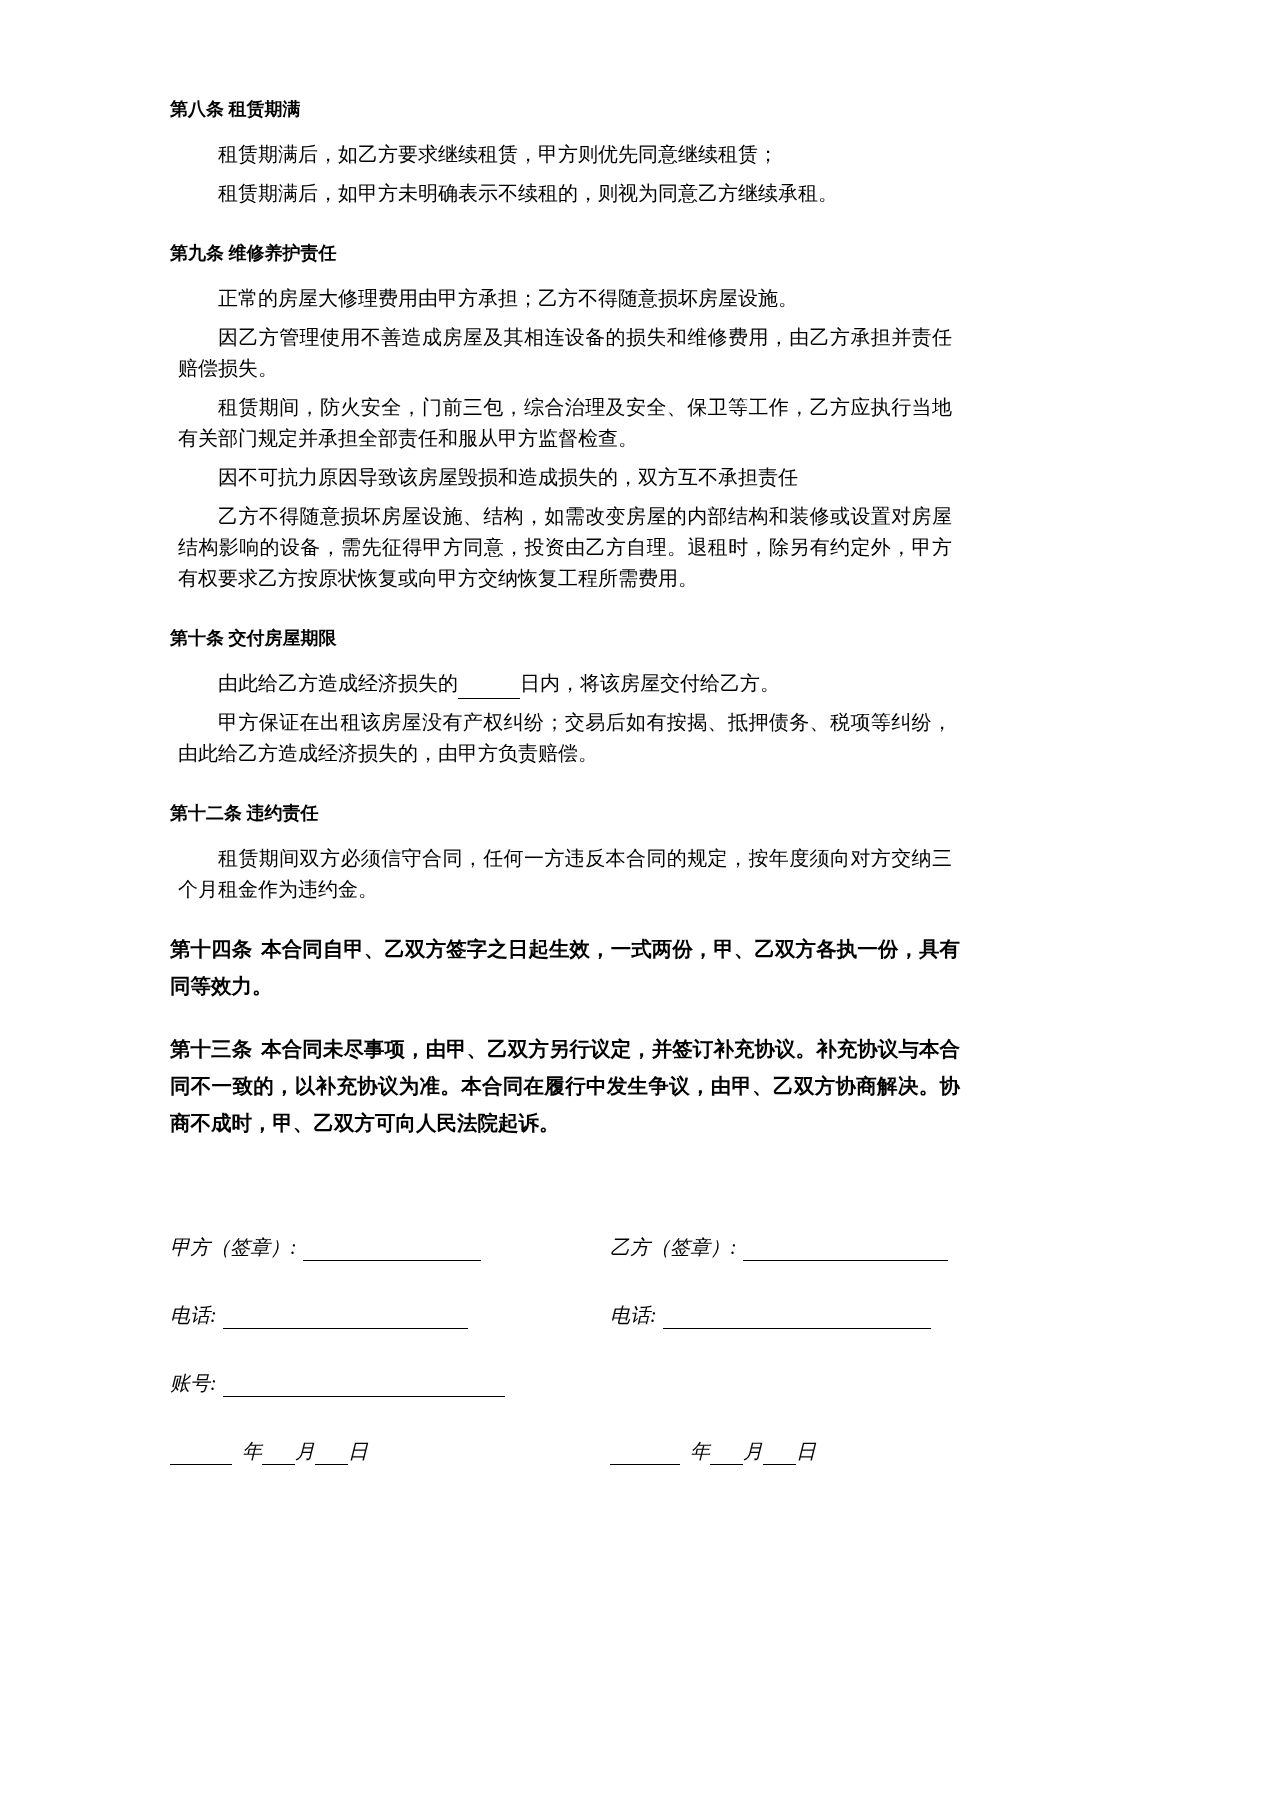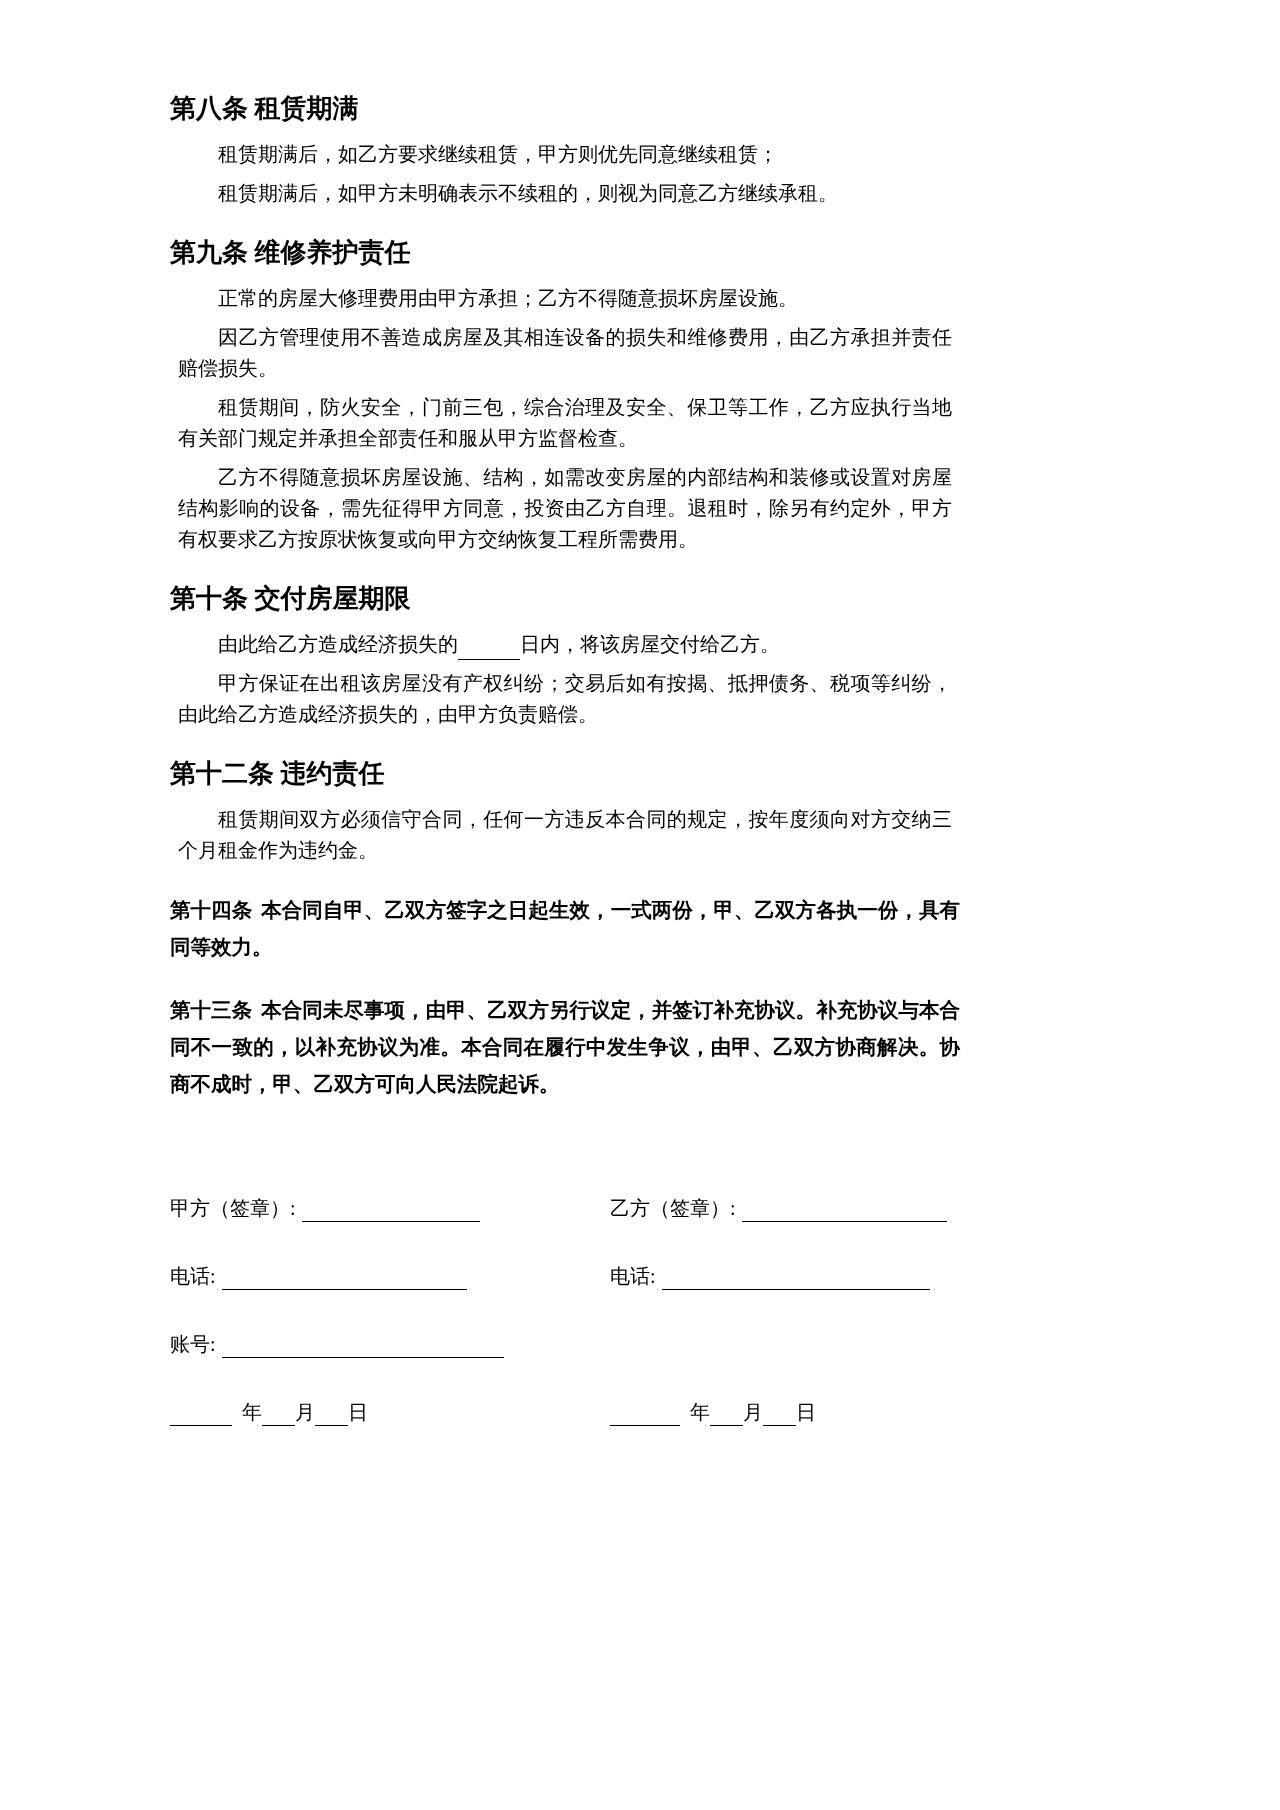--- a/index.html
+++ b/index.html
@@ -10,21 +10,21 @@
     color: #000000;
   }
   .page {
     width: 1280px;
     min-height: 1810px;
     background: #ffffff;
     padding: 95px 320px 60px 170px;
     font-size: 20px;
   }
   .article-heading {
-    font-size: 26px;
+    font-size: 18px;
     font-weight: bold;
     margin: 30px 0 16px 0;
     line-height: 28px;
   }
   .article:first-child .article-heading { margin-top: 0; }
   .body-para {
     margin: 8px;
     line-height: 31px;
     text-indent: 2em;
     text-align: justify;
@@ -44,21 +44,21 @@
     height: 20px;
     border-bottom: 1.5px solid #000;
     vertical-align: bottom;
   }
   .signature-block { margin-top: 92px; }
   .sig-row {
     display: flex;
     margin-bottom: 41px;
     align-items: flex-end;
   }
-  .sig-cell { width: 440px; }
+  .sig-cell { width: 440px; font-style: italic; }
   .sig-cell.right { width: 350px; }
   .sig-label { white-space: nowrap; }
   .sig-line {
     display: inline-block;
     height: 21px;
     border-bottom: 1.5px solid #000;
     vertical-align: bottom;
     margin-left: 6px;
   }
   .w178 { width: 178px; }
@@ -80,20 +80,21 @@
     <h2 class="article-heading">第八条 租赁期满</h2>
     <p class="body-para">租赁期满后，如乙方要求继续租赁，甲方则优先同意继续租赁；</p>
     <p class="body-para">租赁期满后，如甲方未明确表示不续租的，则视为同意乙方继续承租。</p>
   </section>
 
   <section class="article">
     <h2 class="article-heading">第九条 维修养护责任</h2>
     <p class="body-para">正常的房屋大修理费用由甲方承担；乙方不得随意损坏房屋设施。</p>
     <p class="body-para">因乙方管理使用不善造成房屋及其相连设备的损失和维修费用，由乙方承担并责任赔偿损失。</p>
     <p class="body-para">租赁期间，防火安全，门前三包，综合治理及安全、保卫等工作，乙方应执行当地有关部门规定并承担全部责任和服从甲方监督检查。</p>
+    <p class="body-para">因不可抗力原因导致该房屋毁损和造成损失的，双方互不承担责任</p>
     <p class="body-para">乙方不得随意损坏房屋设施、结构，如需改变房屋的内部结构和装修或设置对房屋结构影响的设备，需先征得甲方同意，投资由乙方自理。退租时，除另有约定外，甲方有权要求乙方按原状恢复或向甲方交纳恢复工程所需费用。</p>
   </section>
 
   <section class="article">
     <h2 class="article-heading">第十条 交付房屋期限</h2>
     <p class="body-para"><span>由此给乙方造成经济损失的</span><span class="blank-line"></span><span>日内，将该房屋交付给乙方。</span></p>
   </section>
 
   <section class="article">
     <p class="body-para">甲方保证在出租该房屋没有产权纠纷；交易后如有按揭、抵押债务、税项等纠纷，由此给乙方造成经济损失的，由甲方负责赔偿。</p>

